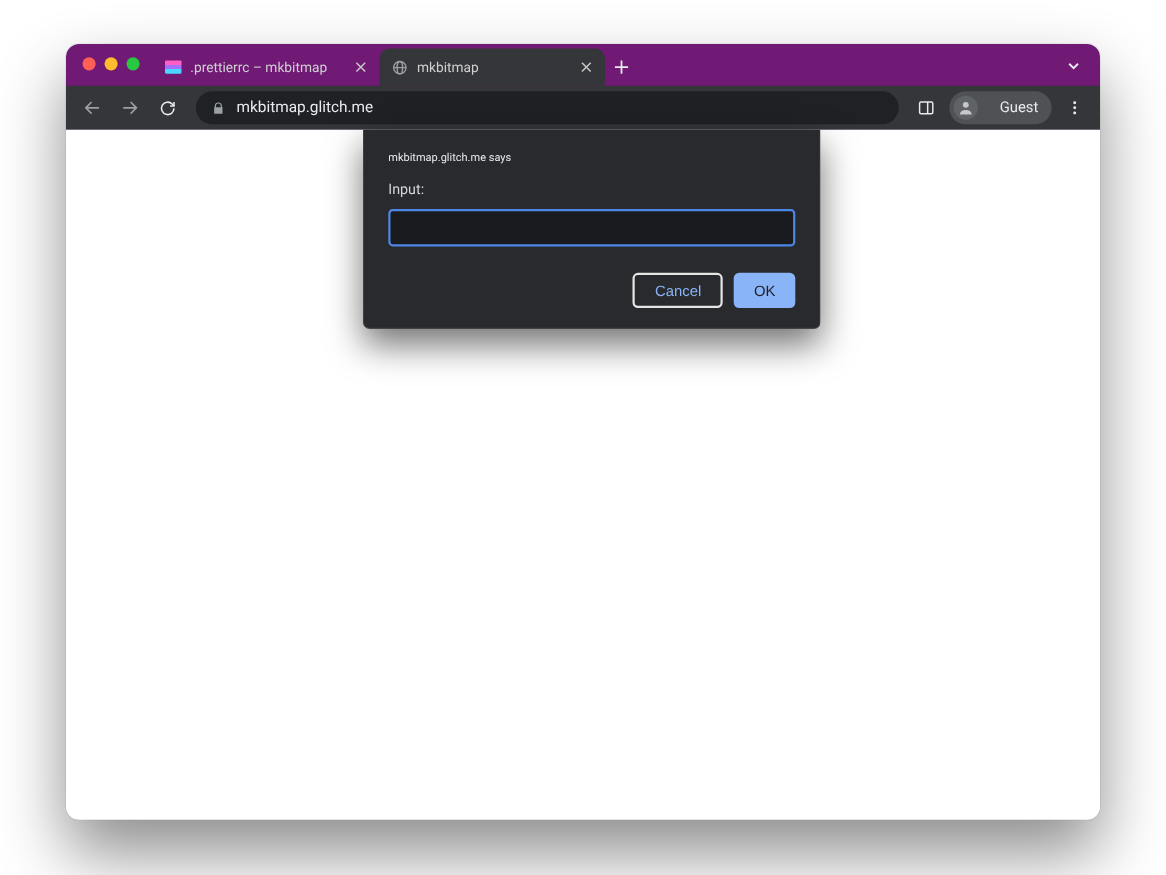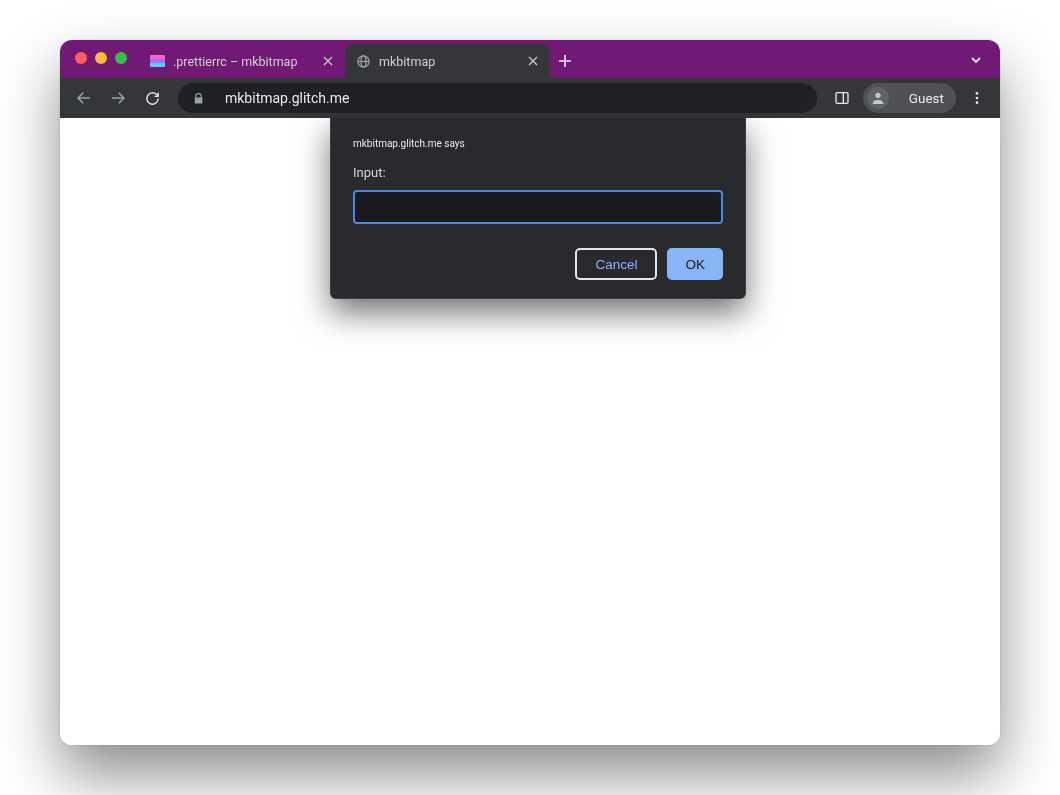--- a/index.html
+++ b/index.html
@@ -91,21 +91,21 @@
   .omnibox {
     flex: 1;
     height: 30px;
     background: #202124;
     border-radius: 15px;
     margin: 0 8px;
     display:flex; align-items:center;
     padding: 0 14px;
     color:#e8eaed;
     font-size: 14px;
-    gap: 20px;
+    gap: 10px;
   }
   .omnibox .lock { width:13px; height:13px; color:#9aa0a6; }
   .toolbar-right { display:flex; align-items:center; gap:6px; }
   .sq-btn { width:30px; height:30px; display:flex; align-items:center; justify-content:center; color:#e8eaed; border-radius:6px; }
   .guest-chip {
     display:flex; align-items:center; gap:20px;
     background:#4f5155; border-radius: 15px; height:30px; padding: 0 12px 0 4px;
     color:#e8eaed; font-size:13.5px;
   }
   .guest-chip .avatar { width:22px; height:22px; border-radius:50%; background:#5f6368; display:flex; align-items:center; justify-content:center; }

